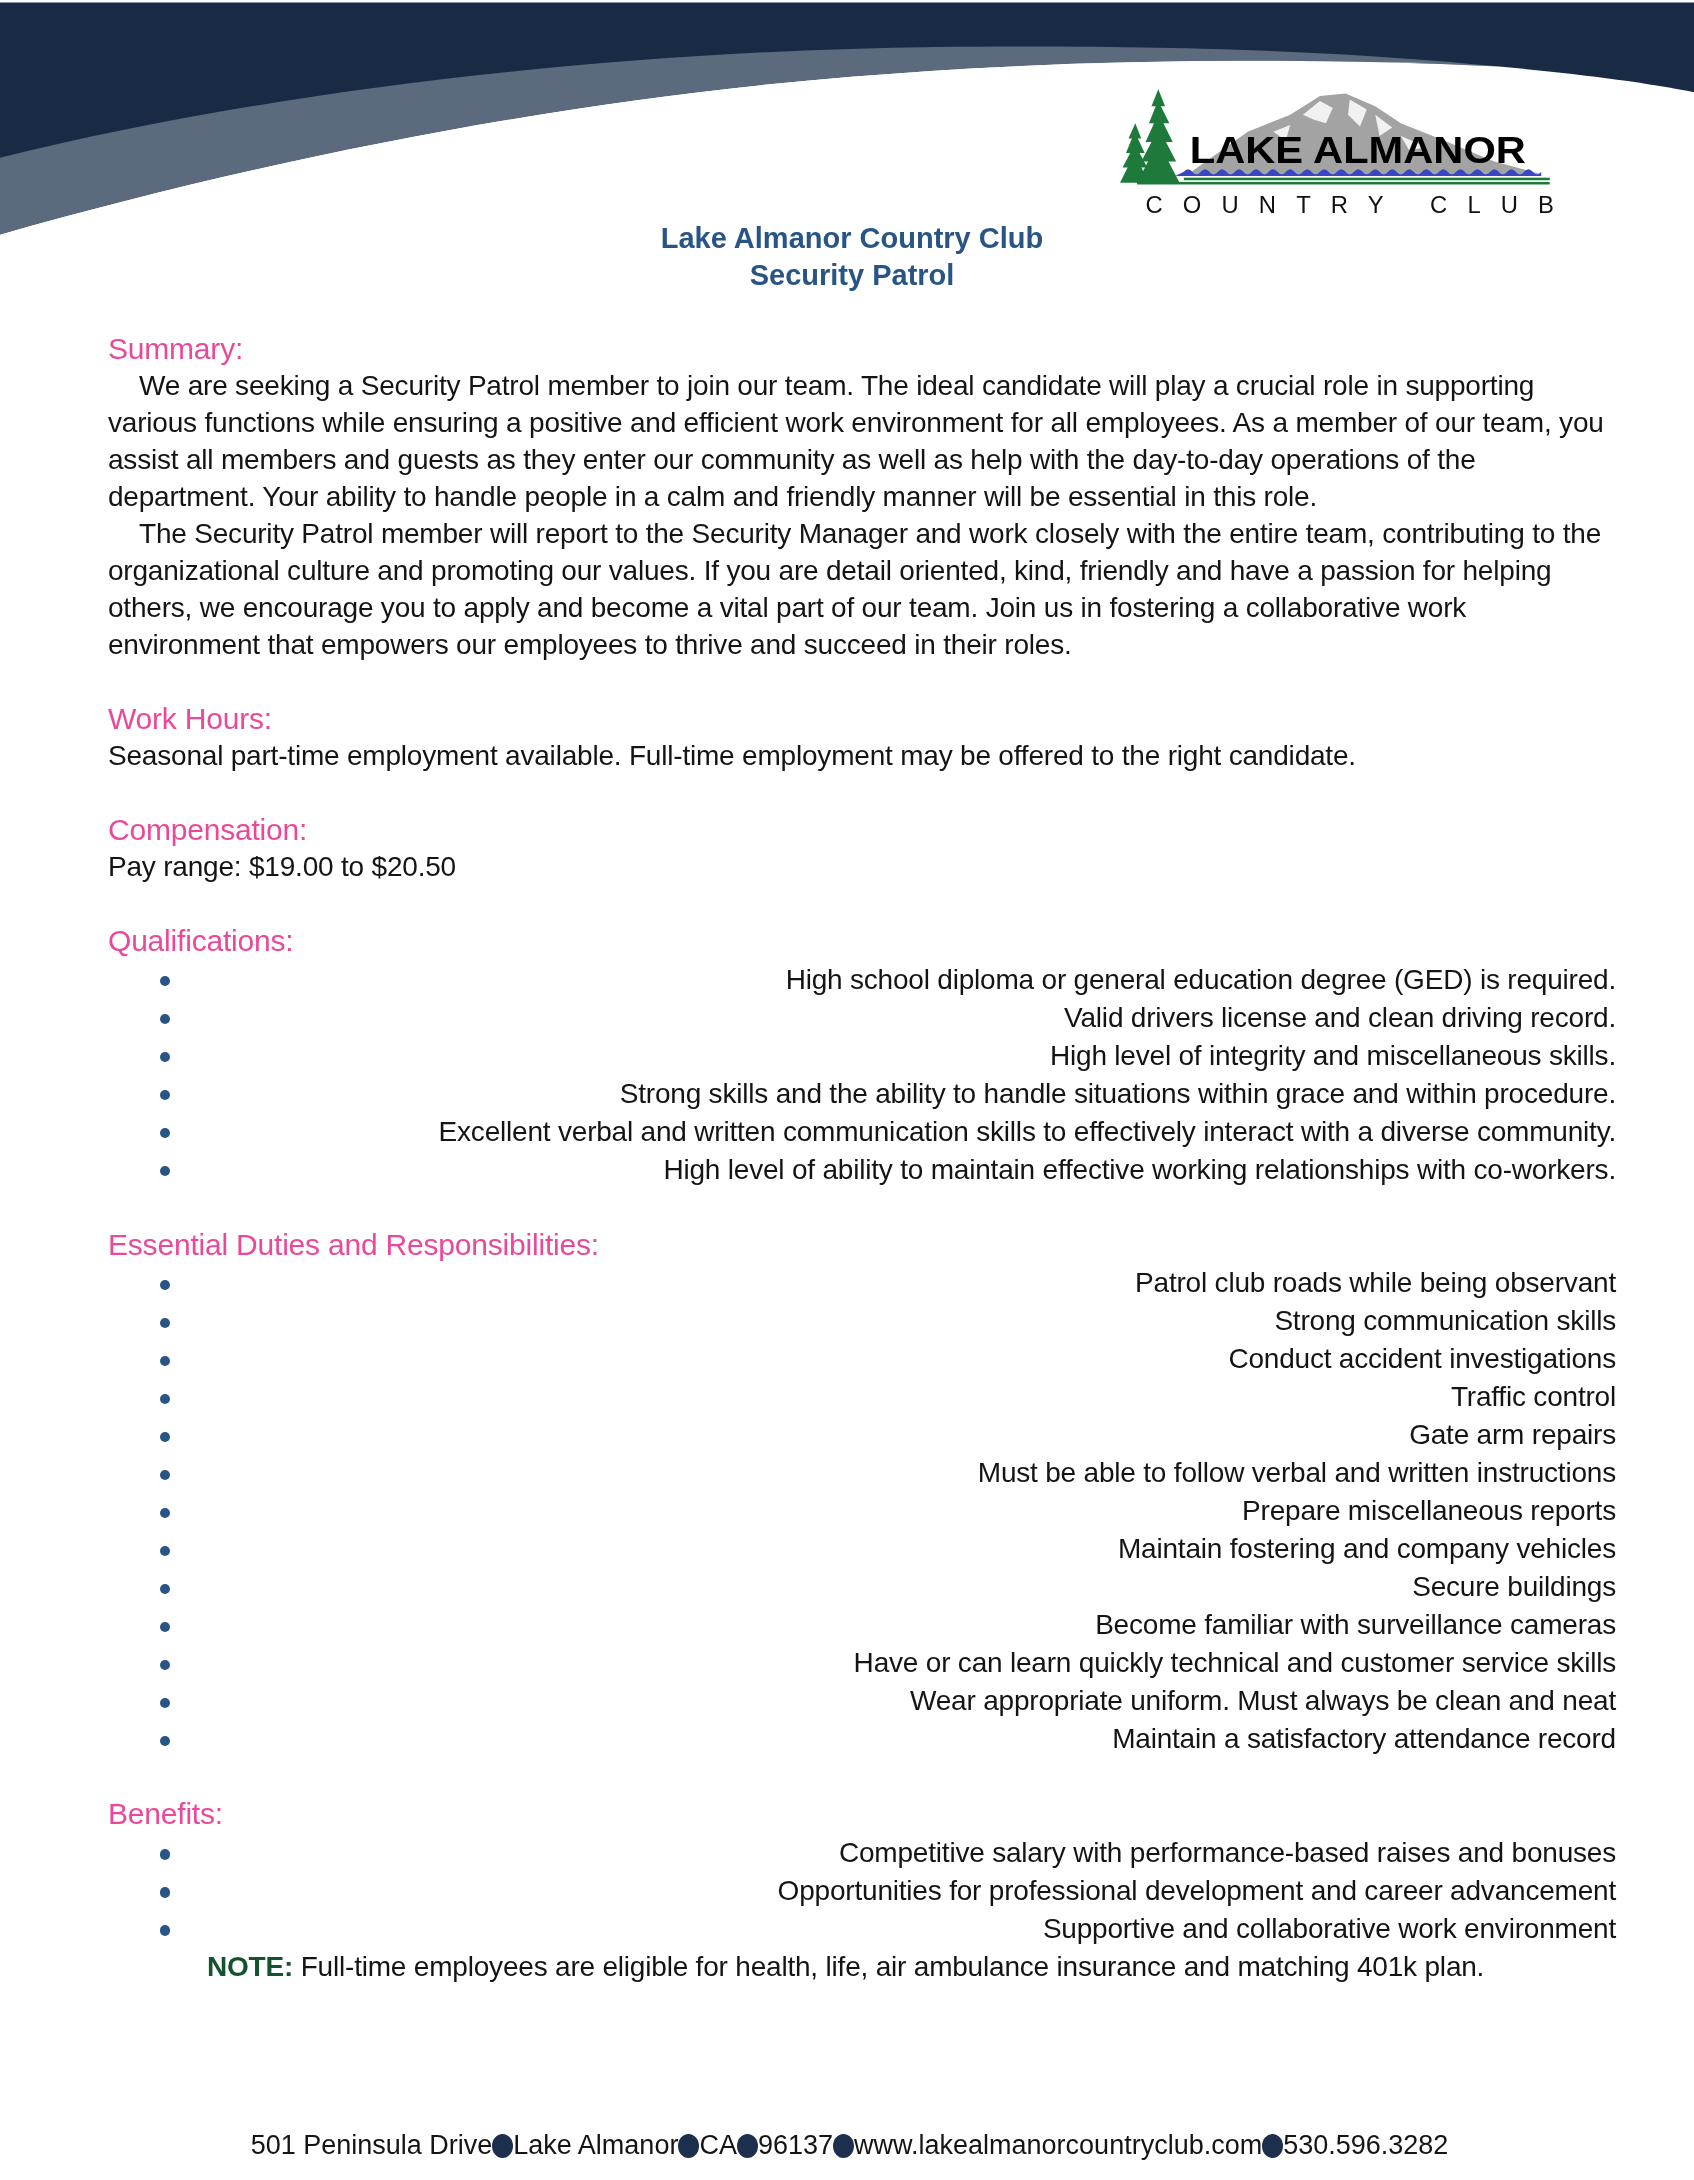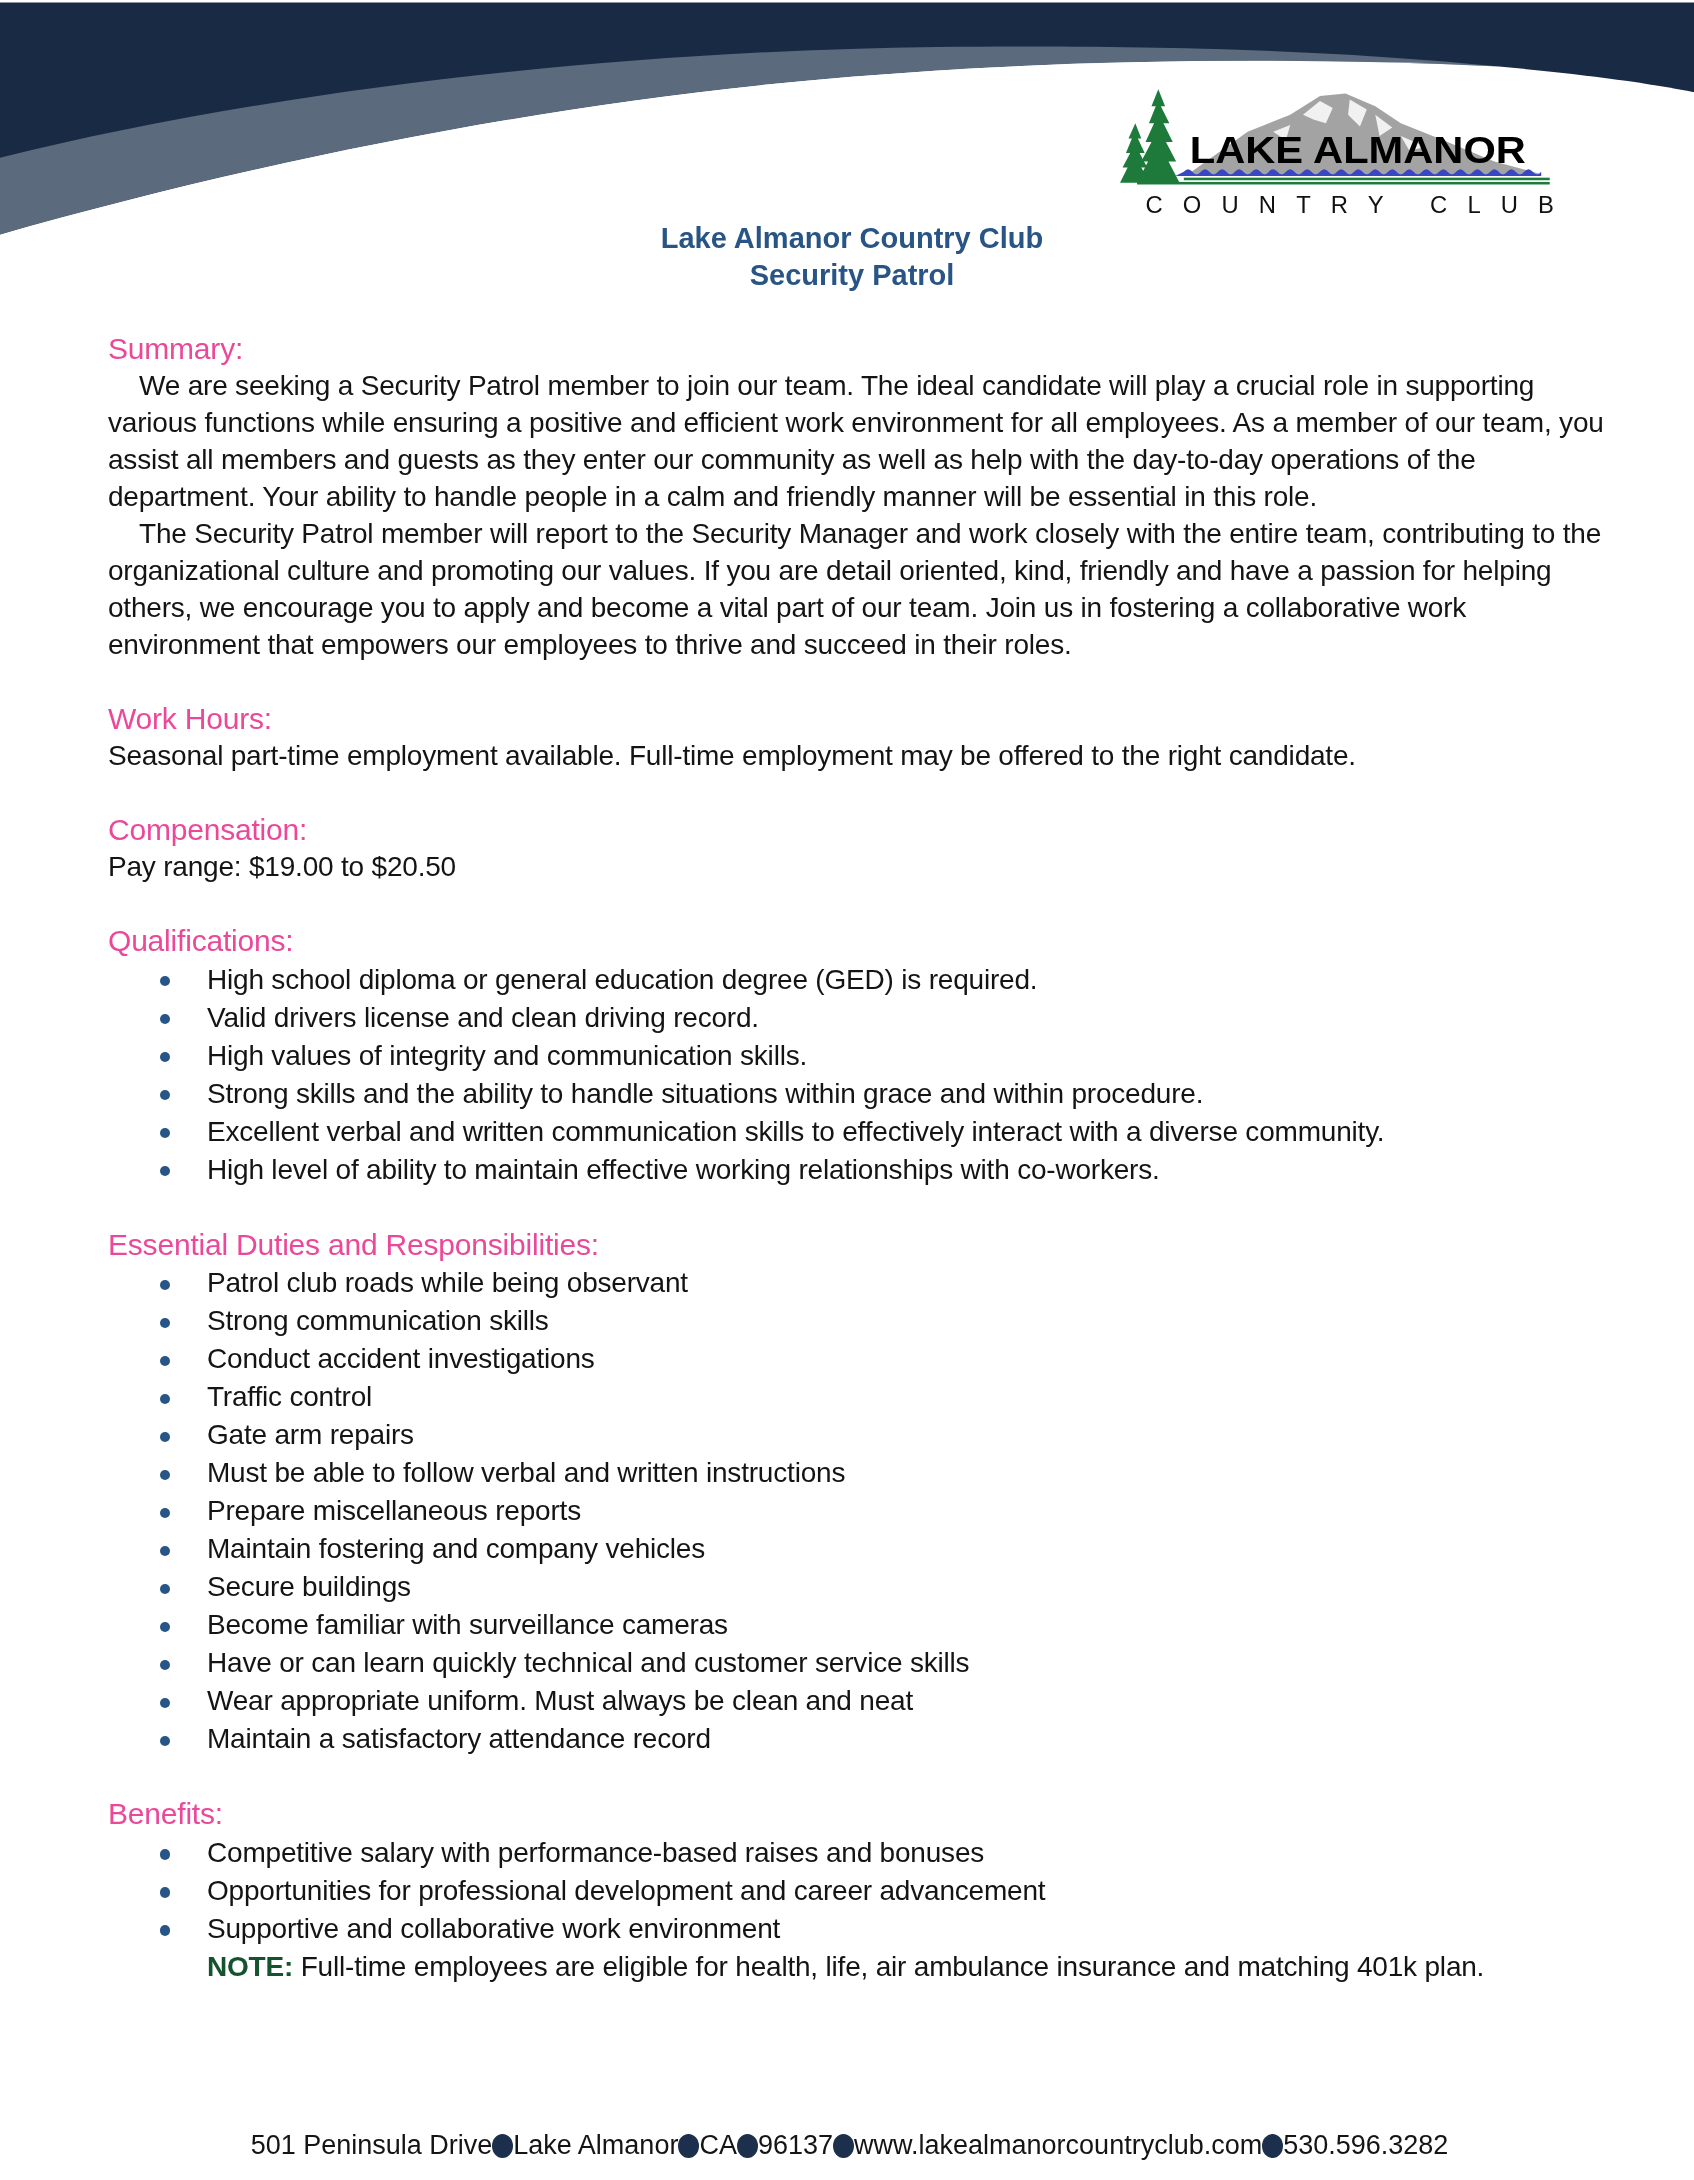--- a/index.html
+++ b/index.html
@@ -17,21 +17,21 @@
     .content {
       position: absolute; left: 108px; top: 330px; width: 1508px;
       font-size: 28px; line-height: 37px; letter-spacing: -0.2px;
     }
     .heading { color: #ec4899; font-weight: normal; font-size: 30px; }
     .para { margin: 0; text-indent: 31px; }
     .plain { margin: 0; }
     .section { margin-top: 37px; }
     ul.bullets { list-style: none; margin: 1.7px 0 0 0; padding: 0; }
     ul.bullets li {
-      position: relative; padding-left: 99px; line-height: 38px;
+      position: relative; padding-left: 99px; line-height: 38px; text-align: right;
     }
     ul.bullets li .dot {
       position: absolute; left: 52px; top: 15.3px; width: 10.2px; height: 10.2px;
       border-radius: 50%; background: #285585;
     }
     .note { padding-left: 99px; line-height: 37px; }
     .note-label { color: #14532d; font-weight: bold; }
     .footer {
       position: absolute; left: 66px; top: 2124px; width: 1567px; height: 43px;
       display: flex; align-items: center; justify-content: center;
@@ -97,21 +97,21 @@
   <div class="section">
     <div class="heading">Compensation:</div>
     <p class="plain">Pay range: $19.00 to $20.50</p>
   </div>
 
   <div class="section">
     <div class="heading">Qualifications:</div>
     <ul class="bullets">
       <li><span class="dot"></span><span>High school diploma or general education degree (GED) is required.</span></li>
       <li><span class="dot"></span><span>Valid drivers license and clean driving record.</span></li>
-      <li><span class="dot"></span><span>High values of integrity and communication skills.</span></li>
+      <li><span class="dot"></span><span>High level of integrity and miscellaneous skills.</span></li>
       <li><span class="dot"></span><span>Strong skills and the ability to handle situations within grace and within procedure.</span></li>
       <li><span class="dot"></span><span>Excellent verbal and written communication skills to effectively interact with a diverse community.</span></li>
       <li><span class="dot"></span><span>High level of ability to maintain effective working relationships with co-workers.</span></li>
     </ul>
   </div>
 
   <div class="section">
     <div class="heading">Essential Duties and Responsibilities:</div>
     <ul class="bullets">
       <li><span class="dot"></span><span>Patrol club roads while being observant</span></li>

